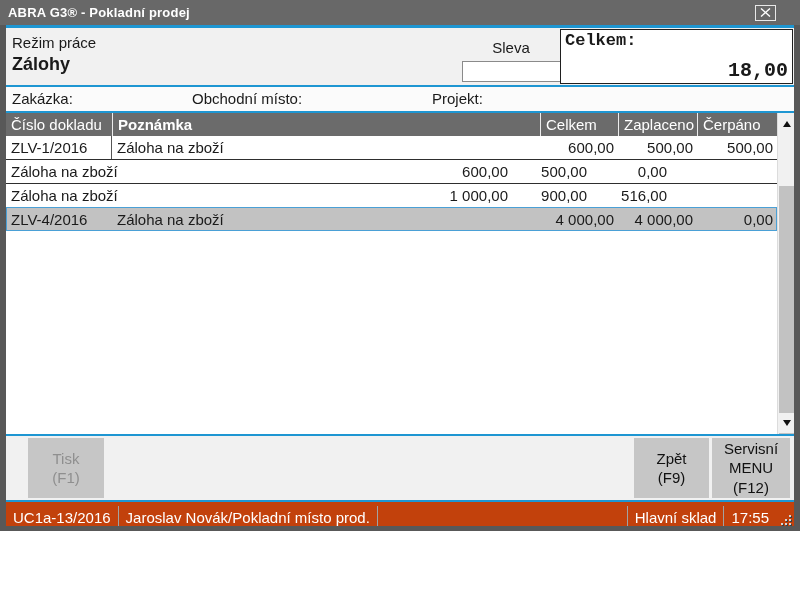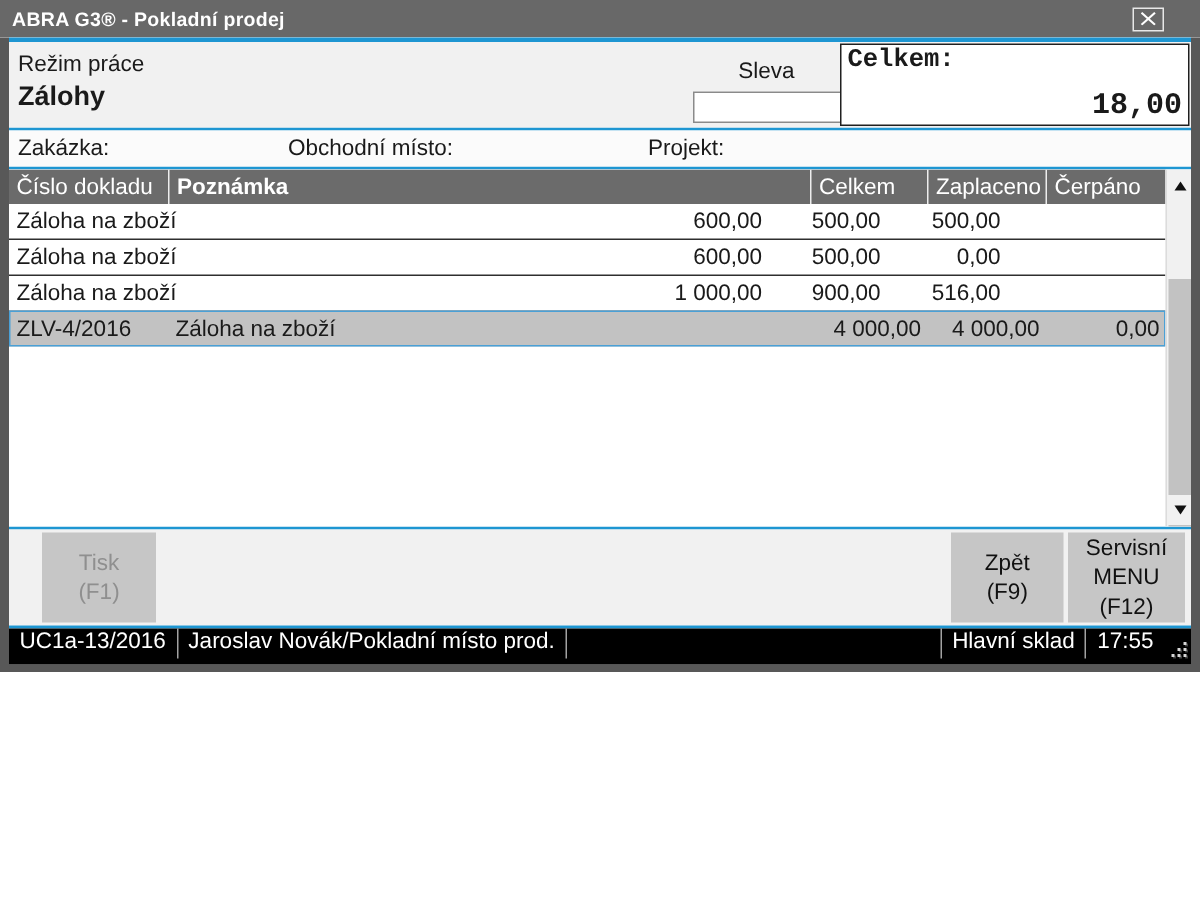--- a/index.html
+++ b/index.html
@@ -10,21 +10,21 @@
 
   
   .titlebar { height:25px; background:#686868; color:#fff; display:flex; align-items:center;
               padding:0 8px; font-size:13px; font-weight:bold; }
   .titlebar .title { flex:1; letter-spacing:.2px; }
   .closebtn { width:21px; height:16px; border:1px solid #e8e8e8; display:flex; align-items:center;
               justify-content:center; margin-right:16px; cursor:default; }
   .closebtn svg { display:block; }
 
   
-  .wbody { height:423px; border-left:6px solid #585858; border-right:6px solid #585858;
+  .wbody { height:506px; border-left:6px solid #585858; border-right:6px solid #585858;
            border-bottom:5px solid #585858; background:#fff; display:flex; flex-direction:column; }
   .accent { background:#1e96d2; height:2px; flex:none; }
   .accent.top { height:3px; }
 
   
   .toppanel { position:relative; height:57px; background:#f1f1f1; flex:none; }
   .mode { position:absolute; left:6px; top:6px; }
   .mode .mode-label { font-size:15px; display:block; }
   .mode .mode-value { font-size:18px; font-weight:bold; display:block; margin-top:3px; }
   .sleva-label { position:absolute; left:456px; top:11px; width:98px; text-align:center; font-size:15px; }
@@ -83,22 +83,22 @@
   .buttonbar { height:64px; background:#f1f1f1; flex:none; display:flex; align-items:stretch;
                padding:2px 4px 2px 20px; }
   .fbtn { background:#c6c6c6; border:none; font-family:"Liberation Sans",sans-serif; font-size:15px;
           color:#111; line-height:1.3; text-align:center; cursor:default; }
   .btn-tisk { width:76px; margin-left:2px; color:#8f8f8f; }
   .btn-spacer { flex:1; }
   .btn-zpet { width:75px; margin-right:3px; }
   .btn-servis { width:78px; }
 
   
-  .statusbar { height:24px; background:#000000; color:#fff; flex:none; display:flex;
-               align-items:flex-start; font-size:15px; }
+  .statusbar { height:24px; background:#c2410c; color:#fff; flex:none; display:flex;
+               align-items:flex-end; font-size:15px; }
   .statusbar .sep { width:1px; height:20px; background:#a2a2a2; flex:none; }
   .st { padding:0 7px; white-space:nowrap; }
   .st-spacer { flex:1; }
   .grip { width:14px; height:14px; margin:6px 2px 0 2px; position:relative; flex:none; }
   .grip i { position:absolute; width:2px; height:2px; background:#d6d6d6;
             box-shadow:1px 1px 0 #3f3f3f; }
   .g1{ right:1px; bottom:1px; } .g2{ right:5px; bottom:1px; } .g3{ right:9px; bottom:1px; }
   .g4{ right:1px; bottom:5px; } .g5{ right:5px; bottom:5px; } .g6{ right:1px; bottom:9px; }
 </style>
 </head>
@@ -146,20 +146,21 @@
       <div class="grid">
         <div class="thead">
           <div class="hc c-doc">Číslo dokladu</div>
           <div class="hc c-note">Poznámka</div>
           <div class="hc c-total">Celkem</div>
           <div class="hc c-paid">Zaplaceno</div>
           <div class="hc c-drawn">Čerpáno</div>
         </div>
 
         <div class="row">
+          <div class="tc c-doc">ZLV-1/2016</div>
           <div class="tc c-note">Záloha na zboží</div>
           <div class="tc c-total">600,00</div>
           <div class="tc c-paid">500,00</div>
           <div class="tc c-drawn">500,00</div>
         </div>
 
         <div class="row">
           <div class="tc c-note">Záloha na zboží</div>
           <div class="tc c-total">600,00</div>
           <div class="tc c-paid">500,00</div>

